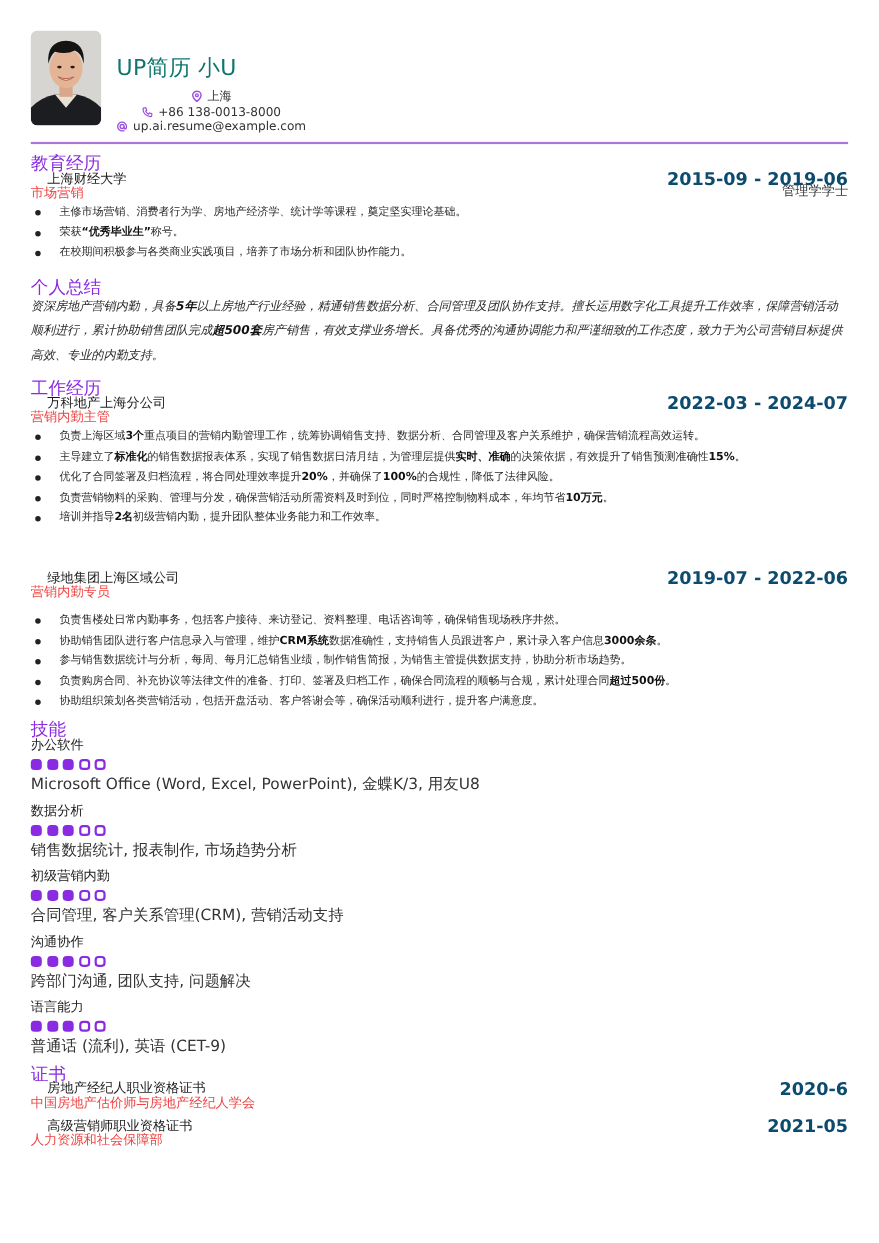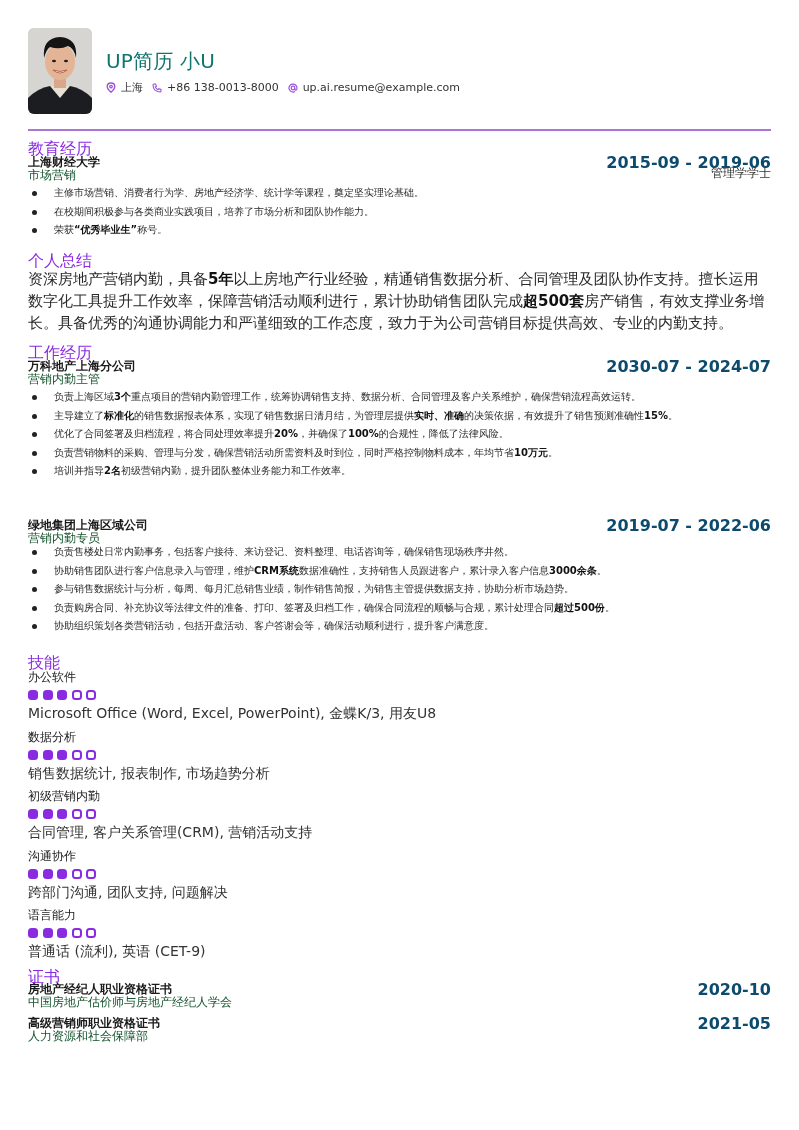--- a/index.html
+++ b/index.html
@@ -4,38 +4,38 @@
 <style>
   * { box-sizing: border-box; margin: 0; padding: 0; }
   html, body { width: 799px; height: 1130px; background: #ffffff; }
   body { font-family: "DejaVu Sans", "Liberation Sans", sans-serif; color: #222; position: relative; overflow: hidden; }
   .page { position: absolute; left: 28px; top: 0; width: 743px; }
 
   
   .header { position: absolute; left: 0; top: 28px; height: 86px; width: 743px; }
   .photo { position: absolute; left: 0; top: 0; width: 64px; height: 86px; border-radius: 6px; overflow: hidden; background: #d9d9d6; }
   .name { position: absolute; left: 78px; top: 20px; font-size: 20px; font-weight: 500; color: #0f766e; white-space: nowrap; letter-spacing: 0.2px; }
-  .contacts { position: absolute; left: 78px; top: 52px; display: flex; align-items: center; font-size: 11px; color: #333; white-space: nowrap; }
+  .contacts { position: absolute; left: 78px; top: 52px; display: flex; align-items: center; font-size: 11px; color: #333; white-space: nowrap; flex-direction: column; }
   .contact { display: flex; align-items: center; margin-right: 9px; }
   .contact svg { margin-right: 5px; }
   .rule { position: absolute; left: 0; top: 129px; width: 743px; height: 2px; background: #9b5fd1; opacity: 0.85; }
 
   .section-title { position: absolute; left: 0; font-size: 16px; color: #8a2be2; font-weight: 500; line-height: 14px; }
   .row { position: absolute; left: 0; width: 743px; }
-  .org { font-size: 12px; font-weight: 700; color: #1a1a1a; line-height: 13px; }
-  .sub { font-size: 12px; color: #14532d; line-height: 13px; }
+  .org { font-size: 12px; font-weight: 400; color: #1a1a1a; line-height: 13px; margin-left: 15px; }
+  .sub { font-size: 12px; color: #ef4444; line-height: 13px; }
   .date { position: absolute; right: 0; top: 0; font-size: 16px; font-weight: 700; color: #0c4a6e; line-height: 13px; white-space: nowrap; text-align: center; }
   .degree { position: absolute; right: 0; top: 11px; font-size: 12px; color: #333; line-height: 13px; }
 
   ul.bullets { list-style: none; }
   ul.bullets li { position: relative; padding-left: 26px; font-size: 10px; color: #2a2a2a; line-height: 14px; margin-bottom: 4.5px; }
   ul.bullets li::before { content: ""; position: absolute; left: 4px; top: 5px; width: 5px; height: 5px; border-radius: 50%; background: #222; }
   b { font-weight: 700; color: #111; }
 
-  .summary { position: absolute; left: 0; width: 743px; font-size: 15px; line-height: 22px; color: #2a2a2a; }
+  .summary { position: absolute; left: 0; width: 743px; font-size: 11px; line-height: 22px; color: #2a2a2a; font-style: italic; }
 
   .skill-name { font-size: 12px; font-weight: 400; color: #1a1a1a; line-height: 14px; }
   .dots { display: flex; margin-top: 6px; }
   .dot { width: 10px; height: 10px; border-radius: 3.5px; margin-right: 4.5px; }
   .dot.on { background: #8a2be2; }
   .dot.off { border: 2px solid #8a2be2; background: #fff; }
   .skill-desc { font-size: 14px; color: #333; margin-top: 7px; line-height: 12px; }
 </style>
 </head>
 <body>
@@ -84,46 +84,46 @@
   <div class="rule"></div>
 
   <div class="section-title" style="top:142px">教育经历</div>
   <div class="row" style="top:156px">
     <div class="org">上海财经大学</div>
     <div class="sub">市场营销</div>
     <div class="date">2015-09 - 2019-06</div>
     <div class="degree">管理学学士</div>
     <ul class="bullets" style="margin-top:4px">
       <li>主修市场营销、消费者行为学、房地产经济学、统计学等课程，奠定坚实理论基础。</li>
+      <li>荣获<b>“优秀毕业生”</b>称号。</li>
       <li>在校期间积极参与各类商业实践项目，培养了市场分析和团队协作能力。</li>
-      <li>荣获<b>“优秀毕业生”</b>称号。</li>
     </ul>
   </div>
 
   <div class="section-title" style="top:254px">个人总结</div>
   <div class="summary" style="top:268px">资深房地产营销内勤，具备<b>5年</b>以上房地产行业经验，精通销售数据分析、合同管理及团队协作支持。擅长运用数字化工具提升工作效率，保障营销活动顺利进行，累计协助销售团队完成<b>超500套</b>房产销售，有效支撑业务增长。具备优秀的沟通协调能力和严谨细致的工作态度，致力于为公司营销目标提供高效、专业的内勤支持。</div>
 
   <div class="section-title" style="top:346px">工作经历</div>
   <div class="row" style="top:360px">
     <div class="org">万科地产上海分公司</div>
     <div class="sub">营销内勤主管</div>
-    <div class="date">2030-07 - 2024-07</div>
+    <div class="date">2022-03 - 2024-07</div>
     <ul class="bullets" style="margin-top:4px">
       <li>负责上海区域<b>3个</b>重点项目的营销内勤管理工作，统筹协调销售支持、数据分析、合同管理及客户关系维护，确保营销流程高效运转。</li>
       <li>主导建立了<b>标准化</b>的销售数据报表体系，实现了销售数据日清月结，为管理层提供<b>实时、准确</b>的决策依据，有效提升了销售预测准确性<b>15%</b>。</li>
       <li>优化了合同签署及归档流程，将合同处理效率提升<b>20%</b>，并确保了<b>100%</b>的合规性，降低了法律风险。</li>
       <li>负责营销物料的采购、管理与分发，确保营销活动所需资料及时到位，同时严格控制物料成本，年均节省<b>10万元</b>。</li>
       <li>培训并指导<b>2名</b>初级营销内勤，提升团队整体业务能力和工作效率。</li>
     </ul>
   </div>
   <div class="row" style="top:519px">
     <div class="org">绿地集团上海区域公司</div>
     <div class="sub">营销内勤专员</div>
     <div class="date">2019-07 - 2022-06</div>
-    <ul class="bullets" style="margin-top:0">
+    <ul class="bullets" style="margin-top:12px">
       <li>负责售楼处日常内勤事务，包括客户接待、来访登记、资料整理、电话咨询等，确保销售现场秩序井然。</li>
       <li>协助销售团队进行客户信息录入与管理，维护<b>CRM系统</b>数据准确性，支持销售人员跟进客户，累计录入客户信息<b>3000余条</b>。</li>
       <li>参与销售数据统计与分析，每周、每月汇总销售业绩，制作销售简报，为销售主管提供数据支持，协助分析市场趋势。</li>
       <li>负责购房合同、补充协议等法律文件的准备、打印、签署及归档工作，确保合同流程的顺畅与合规，累计处理合同<b>超过500份</b>。</li>
       <li>协助组织策划各类营销活动，包括开盘活动、客户答谢会等，确保活动顺利进行，提升客户满意度。</li>
     </ul>
   </div>
 
   <div class="section-title" style="top:656px">技能</div>
   <div class="row" style="top:670px">
@@ -179,21 +179,21 @@
         <span class="dot off"></span>
         <span class="dot off"></span>
       </div>
     <div class="skill-desc">普通话 (流利), 英语 (CET-9)</div>
   </div>
 
   <div class="section-title" style="top:970px">证书</div>
   <div class="row" style="top:983px">
     <div class="org">房地产经纪人职业资格证书</div>
     <div class="sub">中国房地产估价师与房地产经纪人学会</div>
-    <div class="date" style="top:0">2020-10</div>
+    <div class="date" style="top:0">2020-6</div>
   </div>
   <div class="row" style="top:1017px">
     <div class="org">高级营销师职业资格证书</div>
     <div class="sub">人力资源和社会保障部</div>
     <div class="date" style="top:0">2021-05</div>
   </div>
 
 </div>
 
 </body></html>

